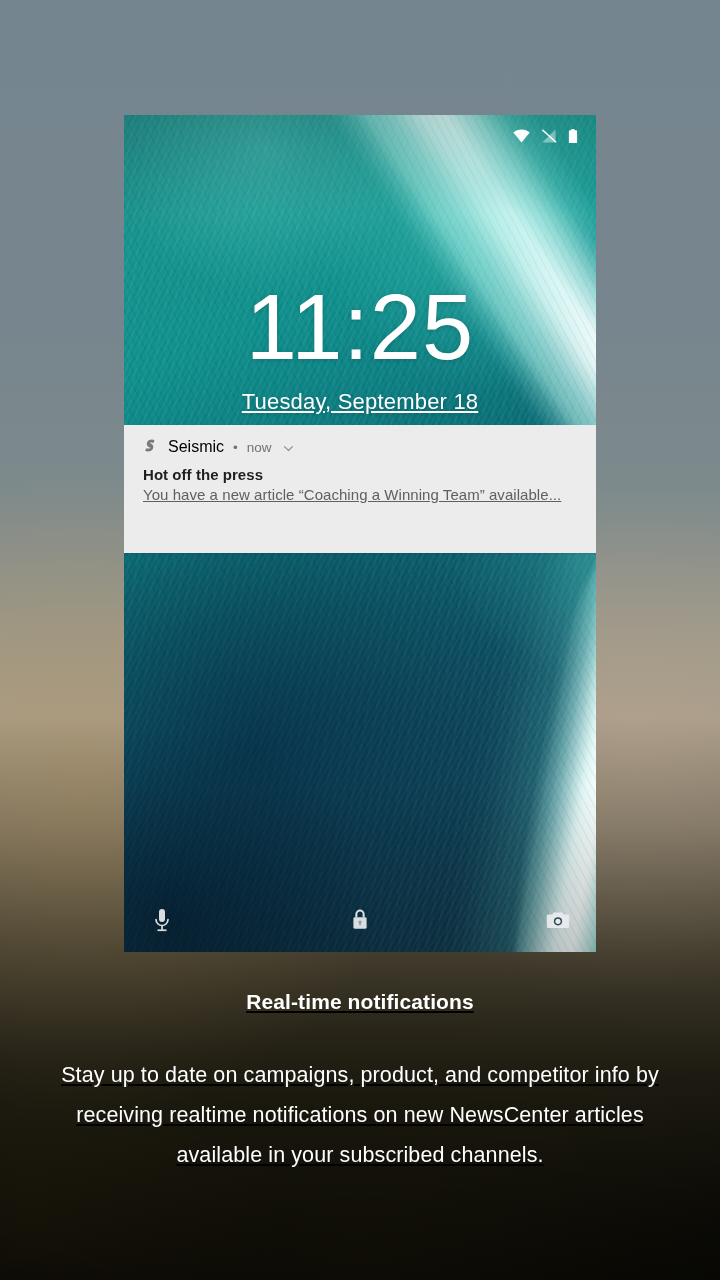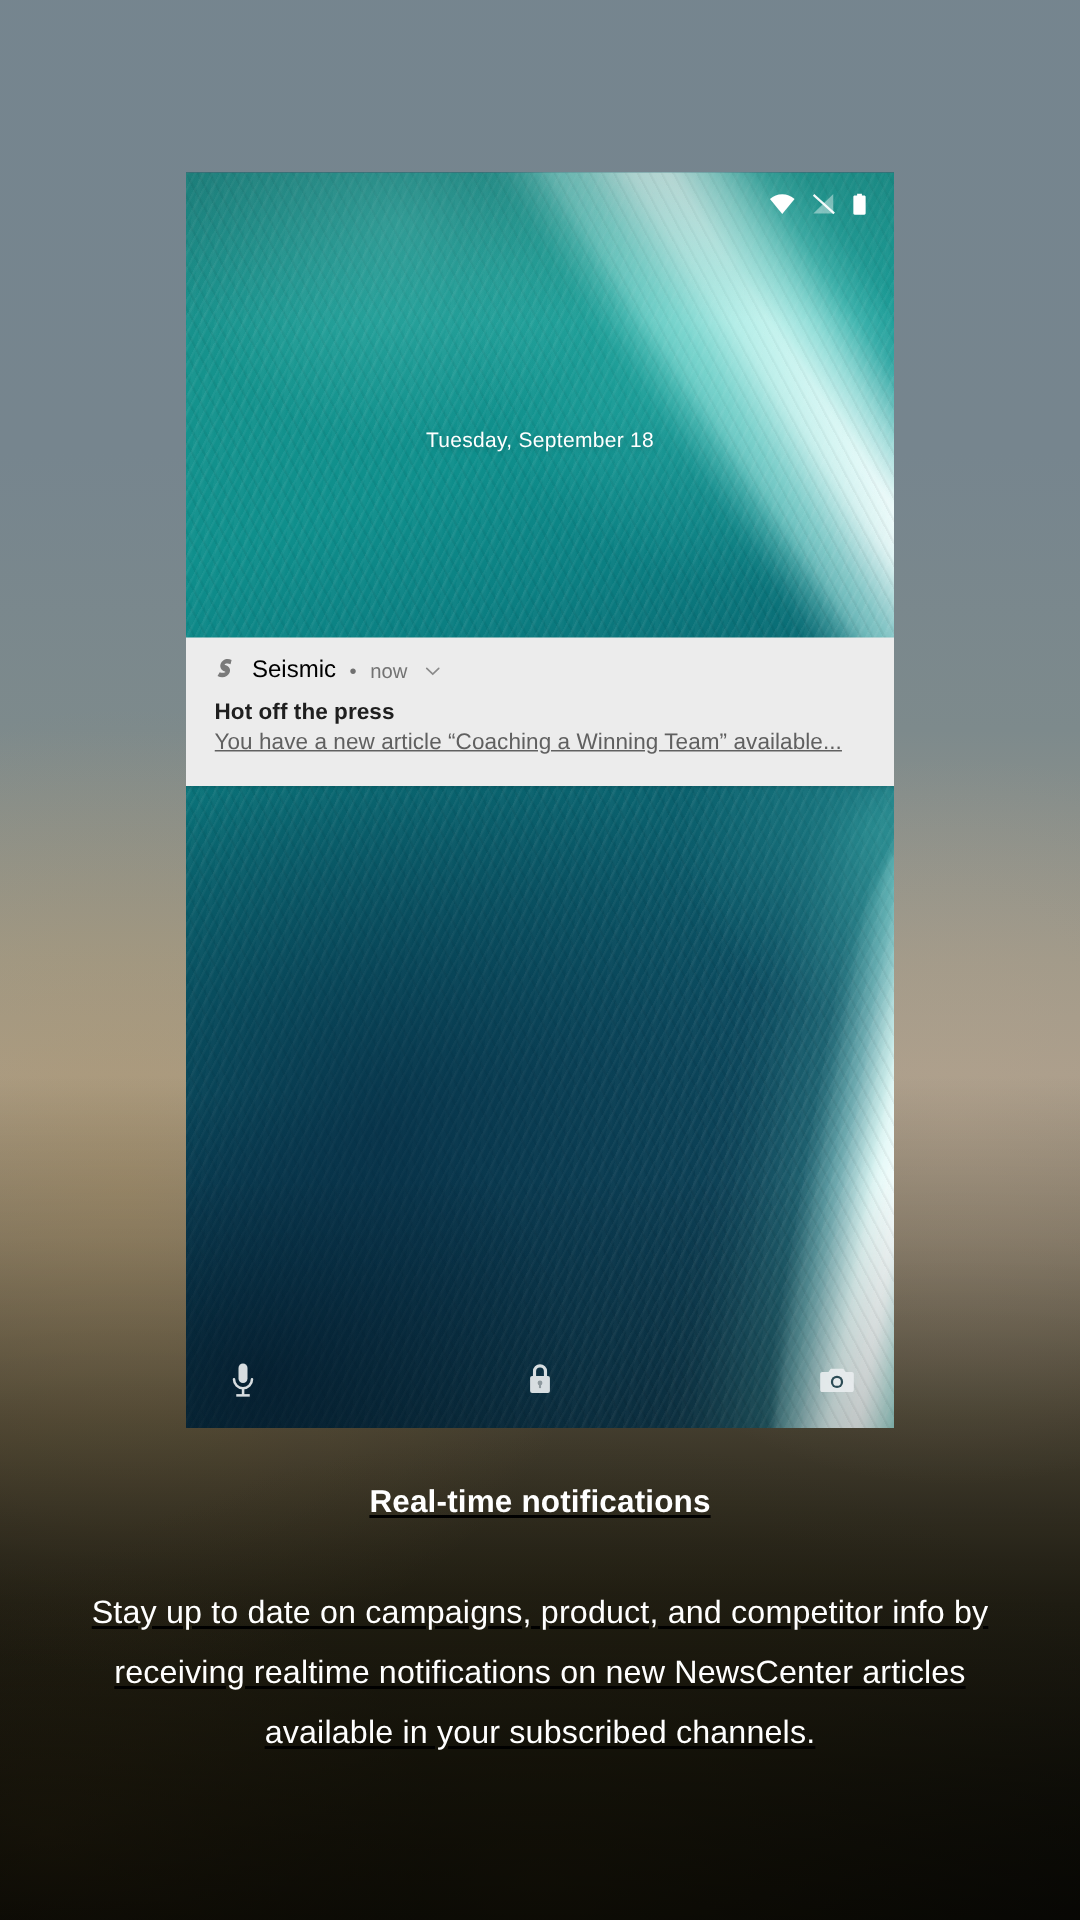--- a/index.html
+++ b/index.html
@@ -177,33 +177,34 @@
     color:#ffffff;
   }
   #clock {
     font-size:92px;
     font-weight:300;
     letter-spacing:1px;
     line-height:1.0;
     text-shadow:0 1px 5px rgba(0,0,0,0.18);
   }
   #clockdate {
-    margin-top:4px;
-    font-size:14px;
+    margin-top:16px;
+    font-size:22px;
     font-weight:400;
     letter-spacing:0.2px;
     text-shadow:0 1px 4px rgba(0,0,0,0.20);
+    text-decoration:underline;
   }
 
   
   #notif {
     position:absolute;
     left:0; right:0;
     top:310px;
-    height:99px;
+    height:128px;
     background:#ececec;
     padding:11px 14px 0 19px;
     box-shadow:0 1px 2px rgba(0,0,0,0.10);
   }
   #notif-head {
     display:flex; align-items:center; gap:9px;
     height:22px;
   }
   #notif-appicon { width:16px; height:17px; flex:0 0 auto; }
   .dotsep { color:#707070; font-size:13.5px; }
@@ -286,20 +287,21 @@
       </svg>
     </span>
     <span>
       <svg width="10" height="15" viewBox="0 0 10 15" fill="#fff">
         <path d="M3.4 0h3.2v1.3H8.2c.5 0 .9.4.9.9v11c0 .5-.4.9-.9.9H1.8c-.5 0-.9-.4-.9-.9v-11c0-.5.4-.9.9-.9h1.6V0z"></path>
       </svg>
     </span>
   </div>
 
   <div id="clockblock">
+    <div id="clock">11:25</div>
     <div id="clockdate">Tuesday, September 18</div>
   </div>
 
   <div id="notif">
     <div id="notif-head">
       <span id="notif-appicon">
         <svg width="16" height="17" viewBox="0 0 16 17">
           <path d="M11.4 1.0C9.6 0.1 7.4 0.2 5.8 1.3 4.1 2.5 3.4 4.6 4.1 6.3c.5 1.2 1.6 1.9 2.8 2.3.4.1.5.4.2.6-1.2.5-2.5.5-3.6 0L2.0 11.6c1.9 1.1 4.3 1.2 6.1 0.1 1.8-1.1 2.7-3.2 2.0-5.0-.5-1.3-1.7-2.1-3.0-2.4-.4-.1-.4-.4-.1-.6 1.2-.5 2.6-.4 3.7.2l.7-2.9z" fill="#7a7a7a"></path>
         </svg>
       </span>

